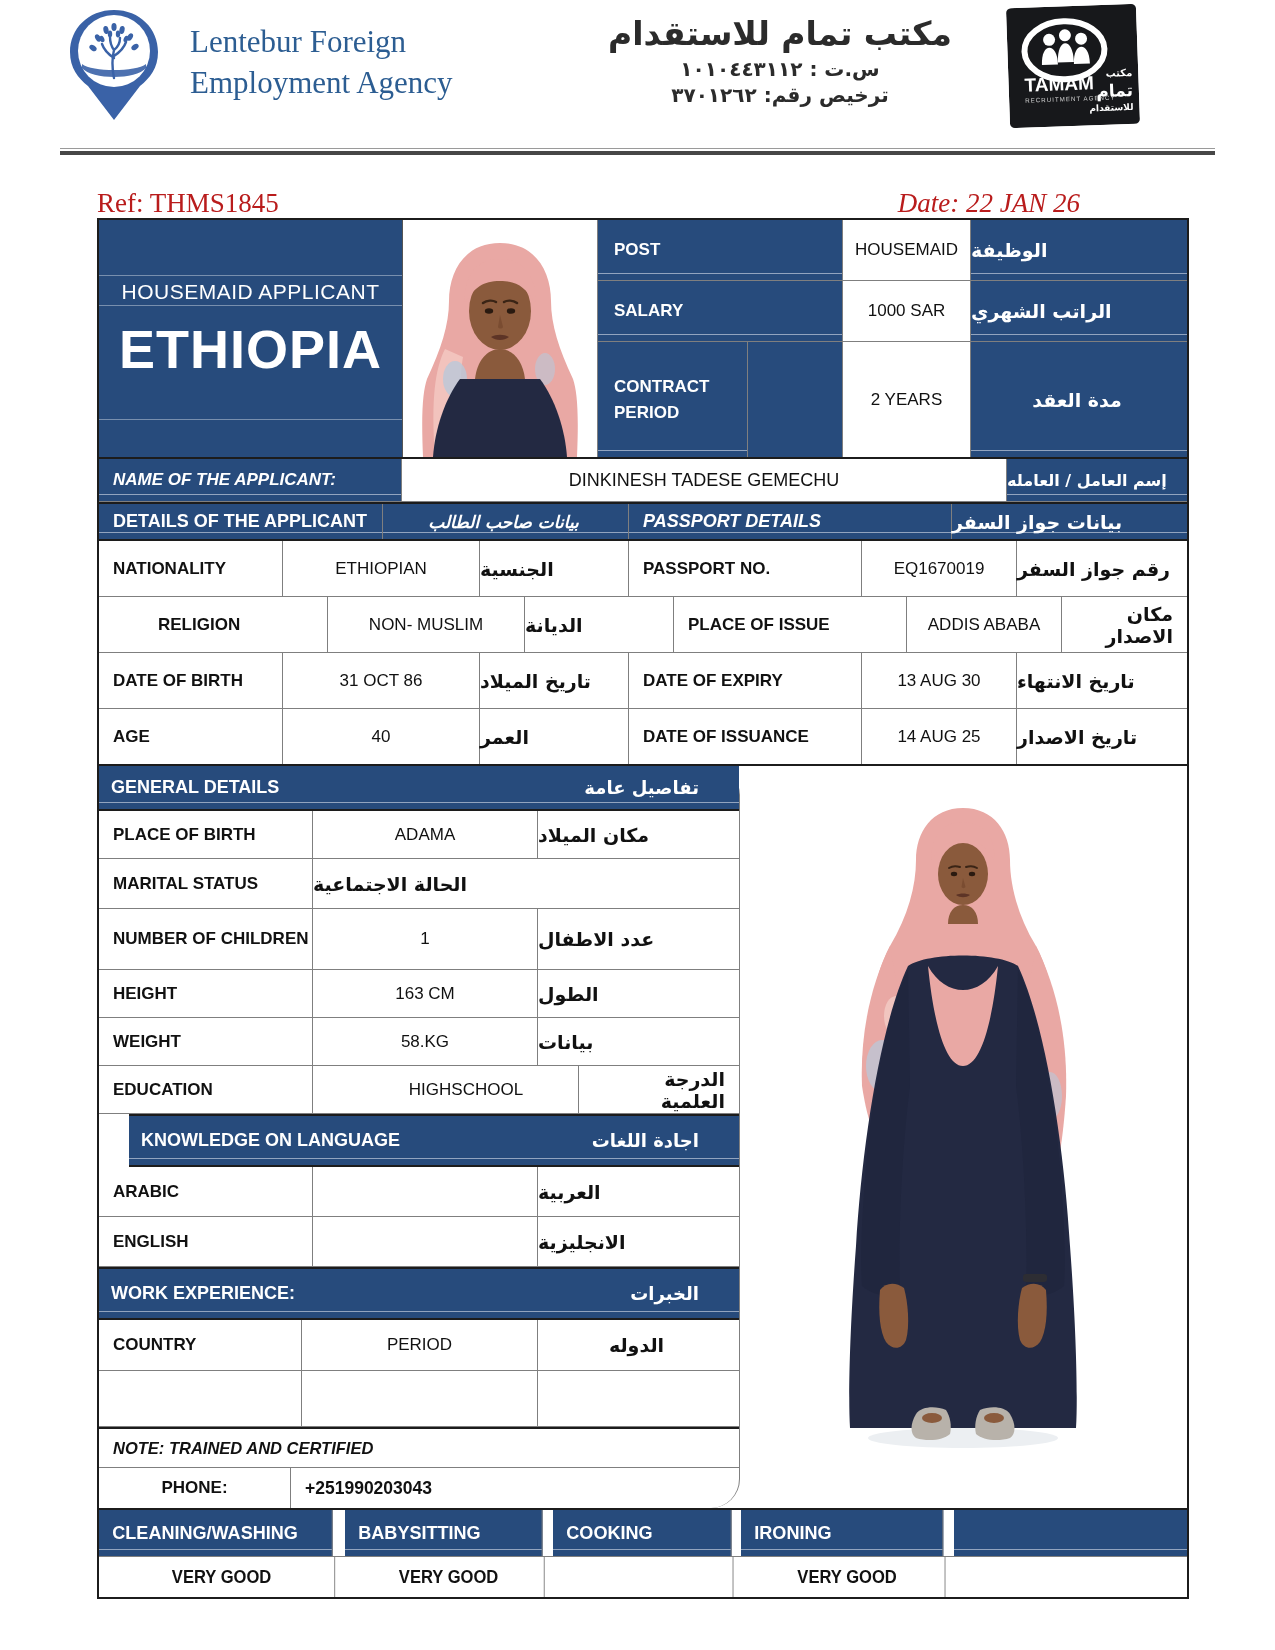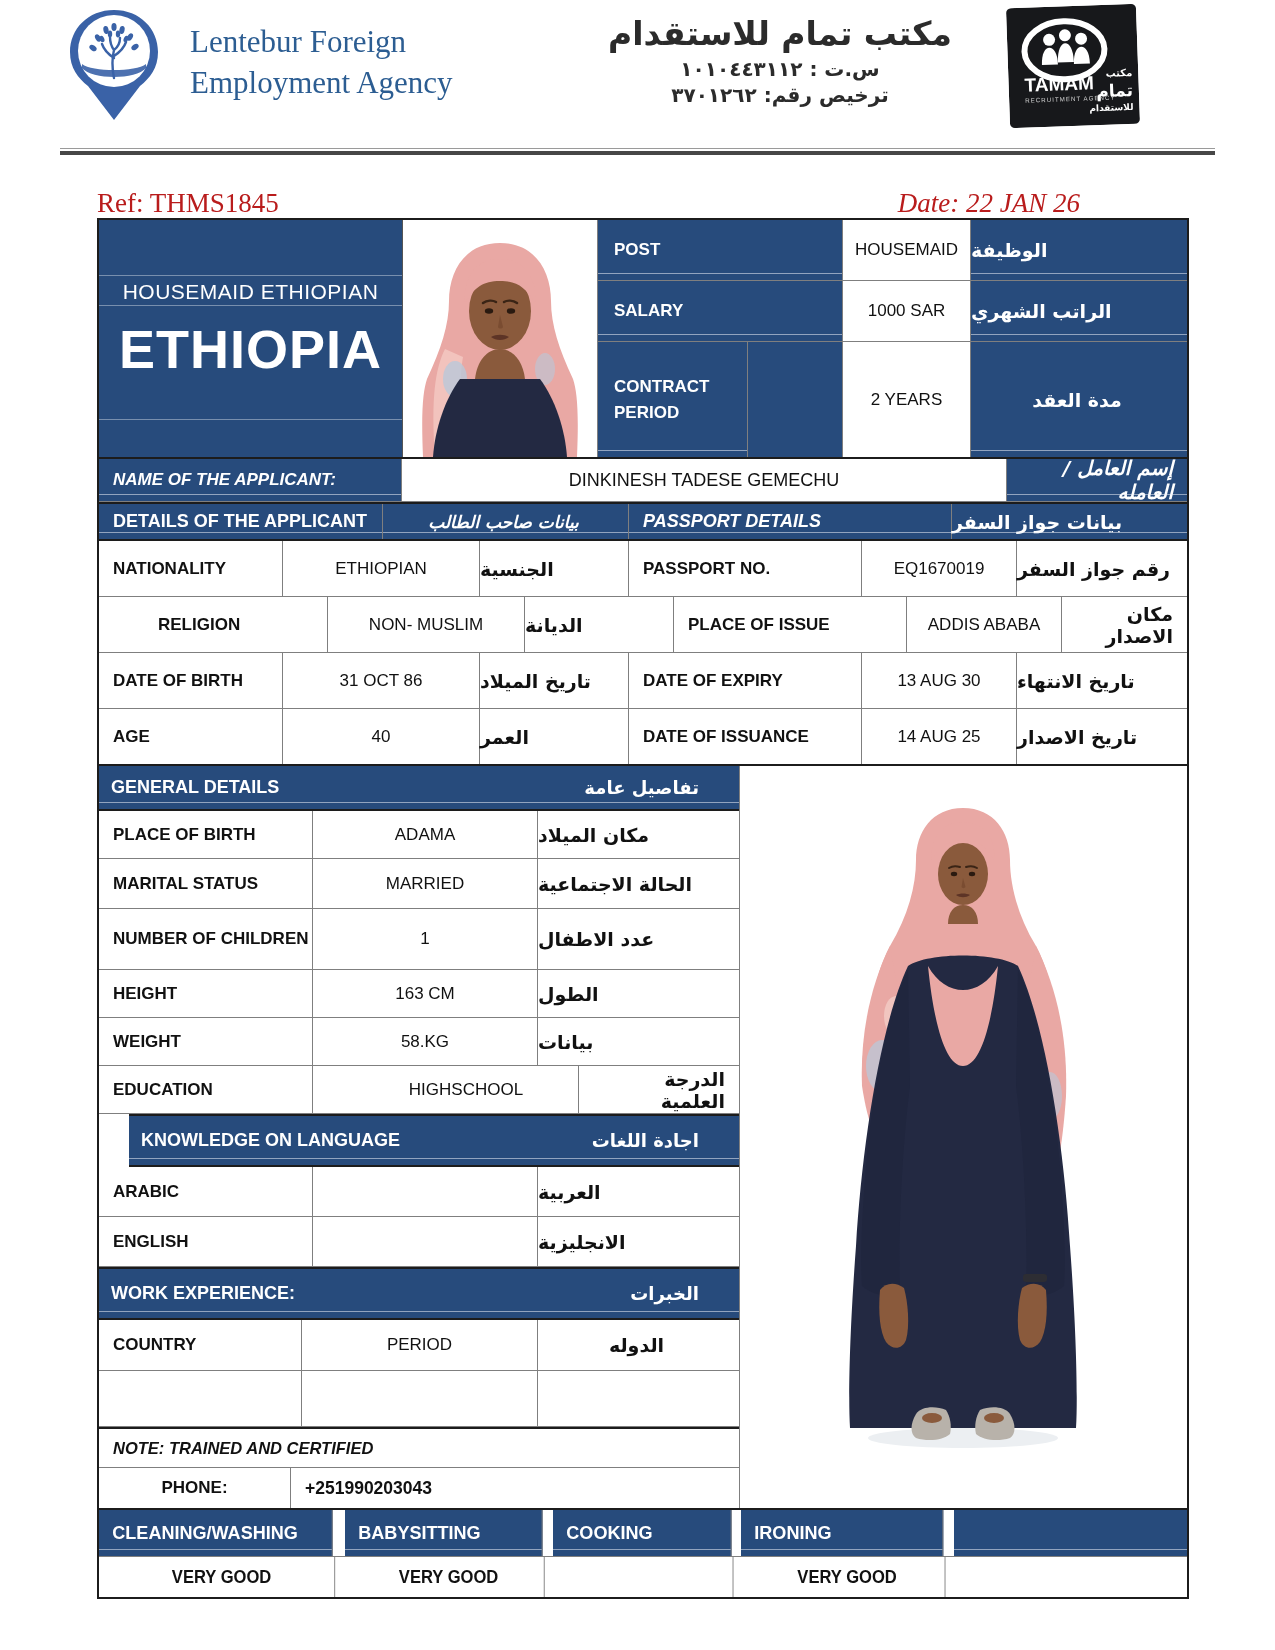--- a/index.html
+++ b/index.html
@@ -45,21 +45,21 @@
   .bb-line{position:absolute;left:0;right:0;height:1px;background:rgba(220,226,235,.45);}
   .photocell{width:195px;display:flex;align-items:flex-end;justify-content:center;border-right:1px solid #7f7f7f;box-sizing:border-box;background:#fff;}
   .jobcol{flex:1;display:flex;flex-direction:column;}
   .jobrow{display:flex;border-bottom:1px solid #7f7f7f;}
   .jobrow:last-child{border-bottom:none;}
   .job-lbl{width:245px;padding-left:16px;}
   .job-val{width:128px;background:#fff;color:#111;}
   .job-ar{flex:1;border-right:none;}
   
   .split{display:flex;}
-  .leftcol{width:641px;border-right:1px solid #7f7f7f;box-sizing:border-box;}
+  .leftcol{width:641px;border-right:1px solid #7f7f7f;box-sizing:border-box;border-radius:29px;}
   .rightcol{flex:1;display:flex;align-items:flex-start;justify-content:center;background:#fff;}
   .sec-hdr{display:flex;justify-content:space-between;align-items:center;}
   .sec-hdr .en{font-weight:bold;font-size:18px;padding-left:12px;}
   .sec-hdr .arx{font-family:"DejaVu Sans",sans-serif;font-weight:bold;font-size:18px;direction:rtl;padding-right:40px;}
   
   .sk-h{font-weight:bold;font-size:19px;transform:scaleX(.95);transform-origin:left;white-space:nowrap;}
   .sk-v{font-size:18px;font-weight:bold;transform:scaleX(.92);}
   .italic{font-style:italic;}
   .center{justify-content:center;}
   .note-cell{font-weight:bold;font-style:italic;font-size:16.5px;}
@@ -130,21 +130,21 @@
     <span class="date">Date: 22 JAN 26</span>
   </div>
 
   <div class="frame">
 
     <div class="row" style="height:237px;border-bottom:2px solid #1c1c1c;">
       <div class="bigbox">
         <div class="bb-line" style="top:55px;"></div>
         <div class="bb-line" style="top:85px;"></div>
         <div class="bb-line" style="top:199px;"></div>
-        <div class="l1">HOUSEMAID ETHIOPIAN</div>
+        <div class="l1">HOUSEMAID APPLICANT</div>
         <div class="l2">ETHIOPIA</div>
       </div>
       <div class="photocell">
         <svg viewBox="0 0 190 228" width="190" height="228">
           <rect width="190" height="228" fill="#ffffff"></rect>
           <path d="M95 14 C60 14 44 42 44 72 C44 96 36 120 22 150 C18 162 16 182 18 228 L172 228 C174 182 172 162 168 150 C154 120 146 96 146 72 C146 42 130 14 95 14 Z" fill="#e9a8a4"></path>
           <path d="M40 120 C30 140 26 170 30 228 L60 228 C56 180 54 150 58 128 Z" fill="#f2c3bd"></path>
           <ellipse cx="50" cy="150" rx="12" ry="18" fill="#b9c8da" opacity=".8"></ellipse>
           <ellipse cx="140" cy="140" rx="10" ry="16" fill="#b9c8da" opacity=".6"></ellipse>
           <path d="M55 150 L135 150 C150 170 160 200 162 228 L28 228 C30 200 40 170 55 150 Z" fill="#232942"></path>
@@ -174,21 +174,21 @@
           <div class="cell blue" style="width:95px;border-right:1px solid #7f7f7f;"></div>
           <div class="cell job-val val center">2 YEARS</div>
           <div class="cell blue bar ar job-ar last center">مدة العقد</div>
         </div>
       </div>
     </div>
 
     <div class="row" style="height:42px;">
       <div class="cell blue bar lbl italic pad" style="width:303px;">NAME OF THE APPLICANT:</div>
       <div class="cell val center" style="width:605px;font-size:18px;">DINKINESH TADESE GEMECHU</div>
-      <div class="cell blue bar ar last" style="font-size:20px;font-style:italic;">إسم العامل / العامله</div>
+      <div class="cell blue bar ar last" style="font-size:16px;">إسم العامل / العامله</div>
     </div>
 
     <div class="row thick-bot" style="height:35px;border-top:2px solid #1c1c1c;">
       <div class="cell blue bar lbl pad" style="width:284px;font-size:18px;">DETAILS OF THE APPLICANT</div>
       <div class="cell blue bar ar italic center" style="width:246px;font-size:17px;">بيانات صاحب الطالب</div>
       <div class="cell blue bar lbl italic pad" style="width:323px;font-size:18px;">PASSPORT DETAILS</div>
       <div class="cell blue bar ar last">بيانات جواز السفر</div>
     </div>
 
     <div>
@@ -234,21 +234,20 @@
           <span class="arx">تفاصيل عامة</span>
         </div>
 
         <div class="row" style="height:47px;">
           <div class="cell lbl pad" style="width:214px;">PLACE OF BIRTH</div>
           <div class="cell val center" style="width:225px;">ADAMA</div>
           <div class="cell ar last">مكان الميلاد</div>
         </div>
         <div class="row" style="height:49px;">
           <div class="cell lbl pad" style="width:214px;">MARITAL STATUS</div>
-          <div class="cell val center" style="width:225px;">MARRIED</div>
           <div class="cell ar last">الحالة الاجتماعية</div>
         </div>
         <div class="row" style="height:60px;">
           <div class="cell lbl pad" style="width:214px;max-width:214px;line-height:1.4;">NUMBER OF CHILDREN</div>
           <div class="cell val center" style="width:225px;">1</div>
           <div class="cell ar last">عدد الاطفال</div>
         </div>
         <div class="row" style="height:47px;">
           <div class="cell lbl pad" style="width:214px;">HEIGHT</div>
           <div class="cell val center" style="width:225px;">163 CM</div>

